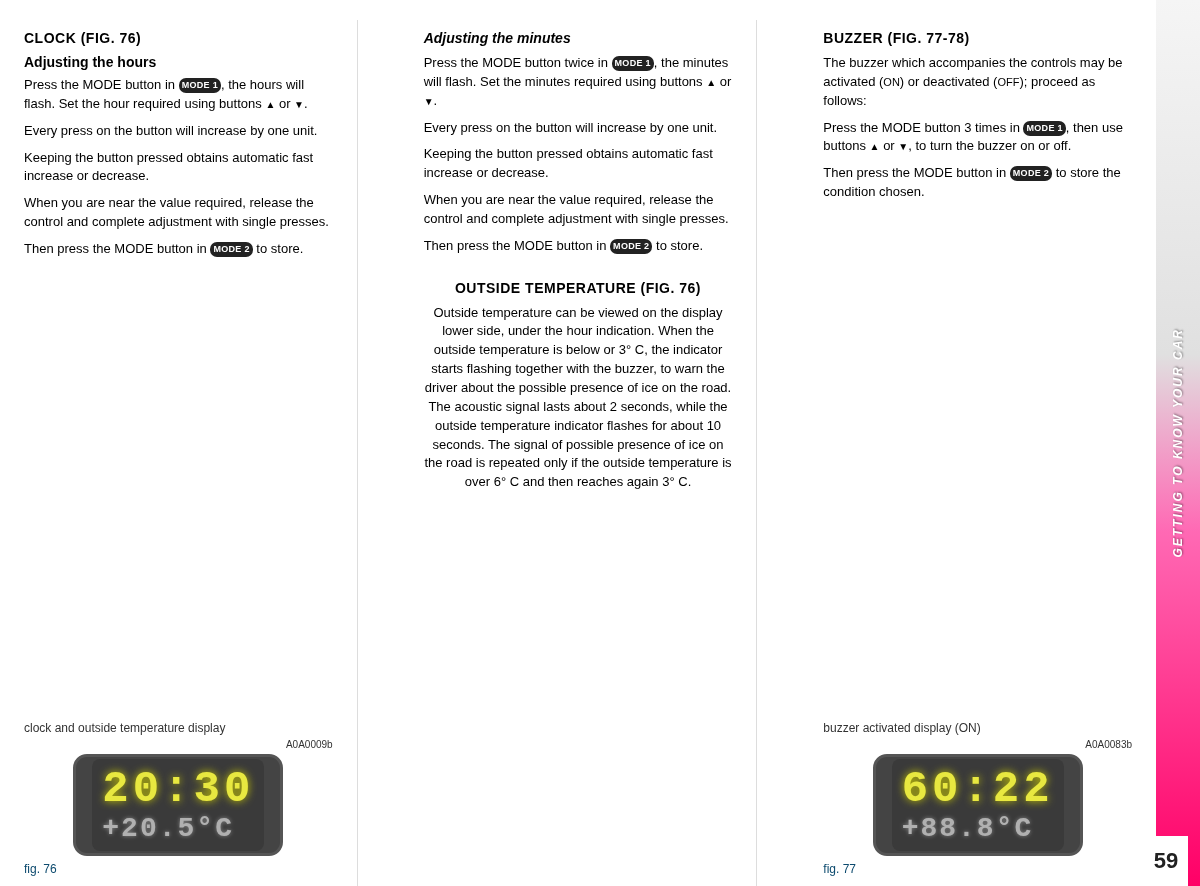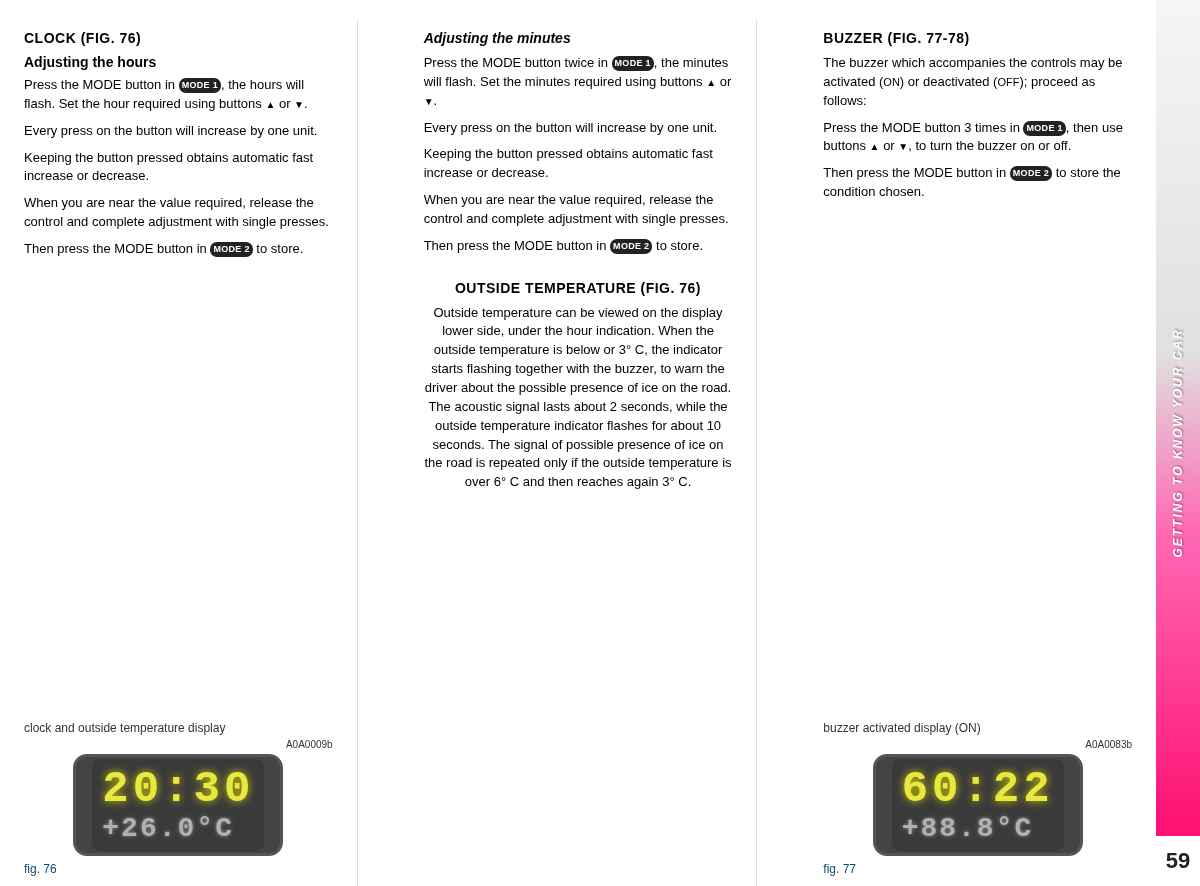--- a/index.html
+++ b/index.html
@@ -167,21 +167,21 @@
       letter-spacing: 2px;
       color: #fff;
       text-transform: uppercase;
       text-shadow: 1px 1px 2px rgba(0,0,0,0.4);
       font-style: italic;
     }
 
     .page-number-box {
       position: absolute;
       bottom: 0;
-      right: 0;
+      right: 12px;
       width: 44px;
       height: 50px;
       background: #fff;
       display: flex;
       align-items: center;
       justify-content: center;
       font-size: 22px;
       font-weight: bold;
       color: #222;
     }
@@ -221,21 +221,21 @@
 
       <div class="spacer"></div>
 
       <div class="col-bottom">
         <div class="fig-label">clock and outside temperature display</div>
         <div class="fig-ref-code">A0A0009b</div>
         <div class="display-container">
           <div class="display-box">
             <div class="display-inner">
               <div class="display-time">20:30</div>
-              <div class="display-temp">+26.0°C</div>
+              <div class="display-temp">+20.5°C</div>
             </div>
           </div>
         </div>
         <div class="fig-caption">fig. 76</div>
       </div>
     </div>
 
     <div class="column">
       <div class="section-title" style="font-style:italic;font-weight:bold;font-size:14px;margin-bottom:8px;">Adjusting the minutes</div>
 

